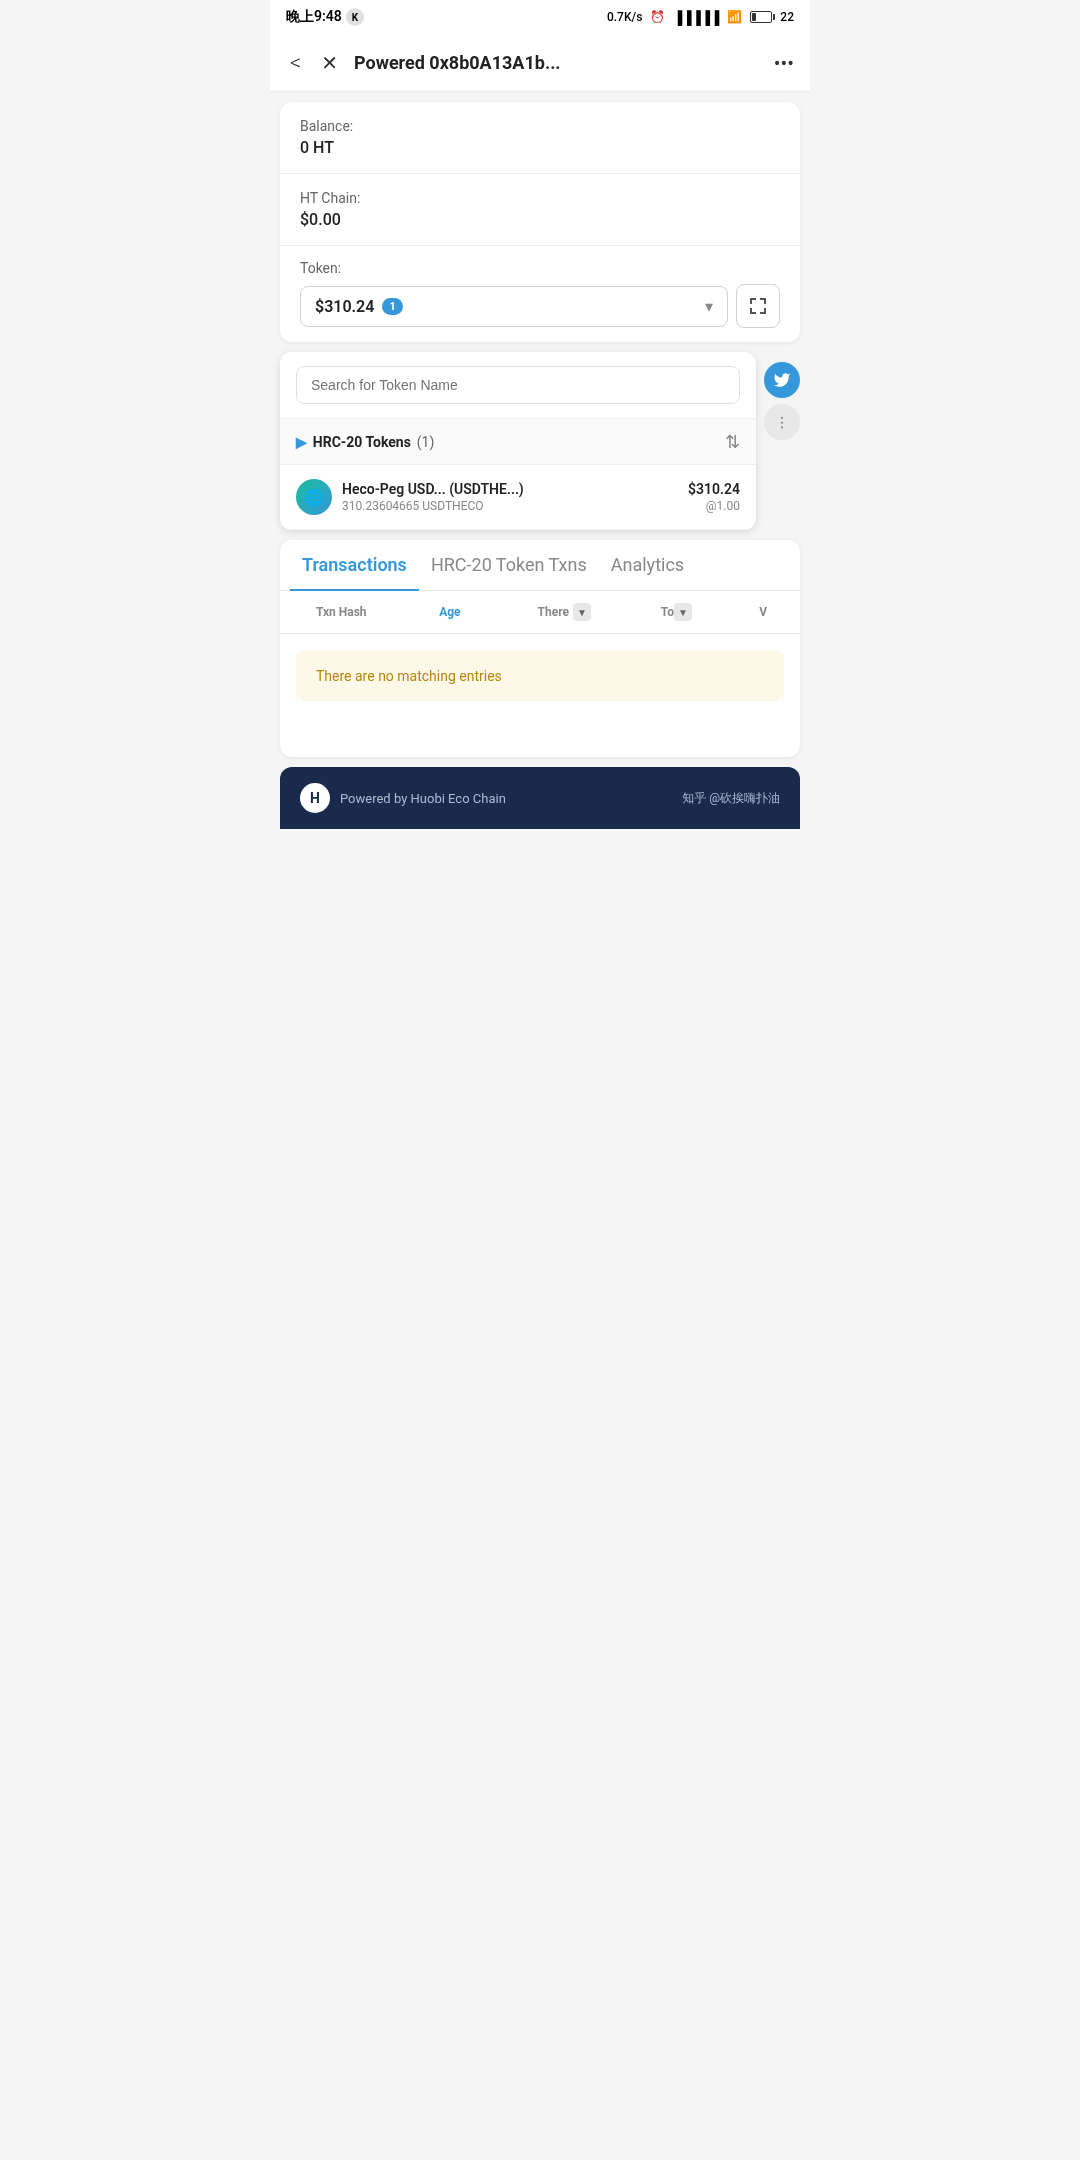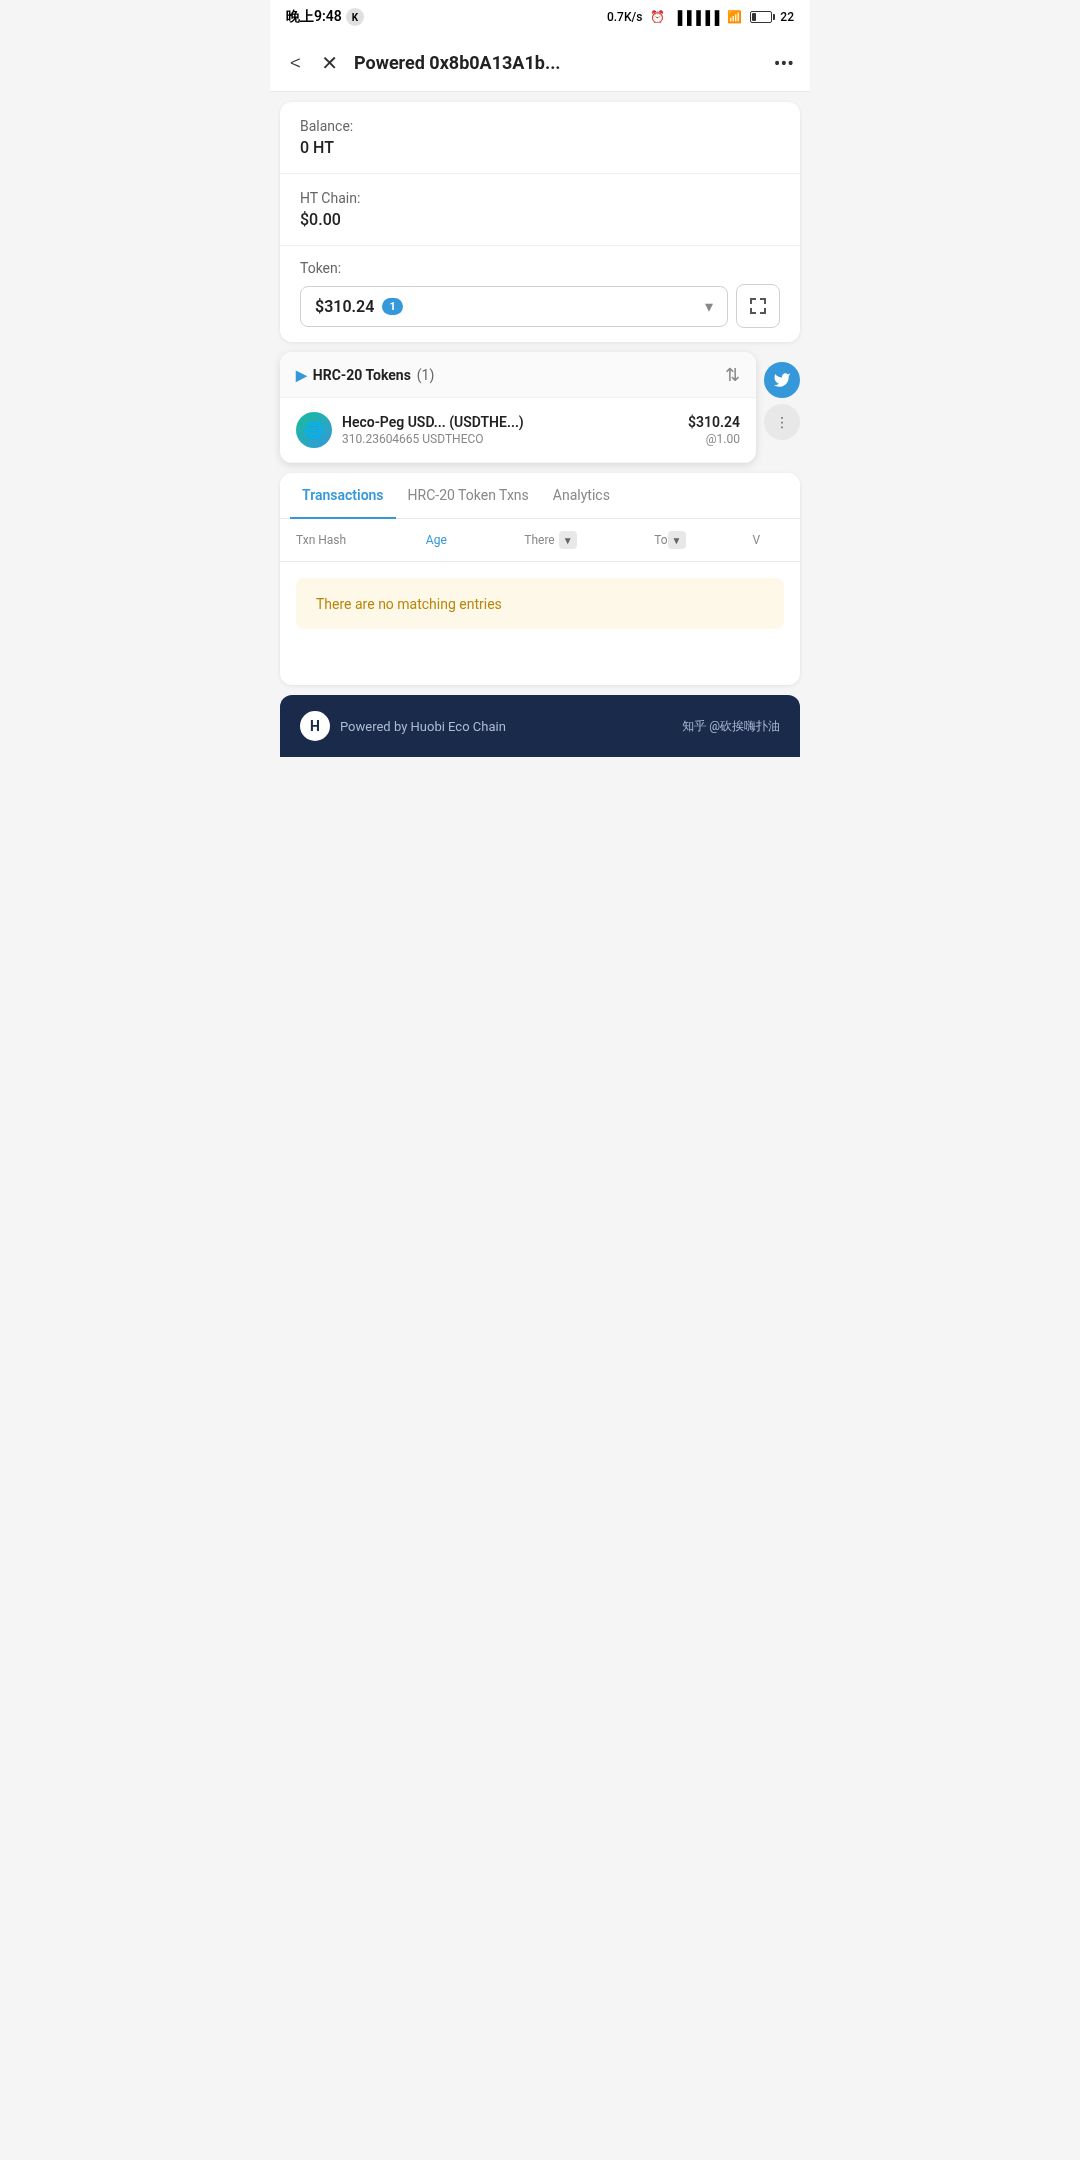--- a/index.html
+++ b/index.html
@@ -265,21 +265,21 @@
       border-radius: 12px;
       box-shadow: 0 1px 4px rgba(0,0,0,0.08);
     }
     .tabs-row {
       display: flex;
       border-bottom: 1px solid #e8e8e8;
       padding: 0 10px;
     }
     .tab-item {
       padding: 14px 12px;
-      font-size: 14px;
+      font-size: 18px;
       color: #888;
       cursor: pointer;
       white-space: nowrap;
       border-bottom: 2.5px solid transparent;
       margin-bottom: -1px;
     }
     .tab-item.active {
       color: #3498db;
       border-bottom-color: #3498db;
       font-weight: 600;
@@ -289,21 +289,22 @@
     .table-header {
       display: flex;
       align-items: center;
       padding: 12px 16px;
       border-bottom: 1px solid #e8e8e8;
       gap: 4px;
     }
     .th {
       font-size: 12px;
       color: #888;
-      font-weight: 400;
+      font-weight: 700;
+      margin-left: 20px;
     }
     .th.txn-hash { flex: 2; }
     .th.age { flex: 1.5; color: #3498db; }
     .th.from { flex: 2; display: flex; align-items: center; gap: 4px; }
     .th.to { flex: 1.5; display: flex; align-items: center; }
     .th.v { flex: 0.5; }
     .filter-icon {
       background: #e8e8e8;
       border-radius: 4px;
       width: 18px;
@@ -446,20 +447,23 @@
           <path d="M2 2h6v2H4v4H2V2zm10 0h6v6h-2V4h-4V2zM2 12h2v4h4v2H2v-6zm14 4h-4v2h6v-6h-2v4z" fill="#555"></path>
         </svg>
       </div>
     </div>
   </div>
 </div>
 
 <div style="display:flex;align-items:flex-start;margin:0 10px 10px 10px;">
   <div class="dropdown-panel" style="margin:0;flex:1;">
 
+    <div class="search-box">
+      <input class="search-input" type="text" placeholder="Search for Token Name" style="">
+    </div>
 
     <div class="token-group-header">
       <div class="token-group-label">
         <span style="color:#3498db;font-weight:700;">▶</span>
         <span>HRC-20 Tokens</span>
         <span class="token-count">(1)</span>
       </div>
       <span class="sort-icon">⇅</span>
     </div>
 

